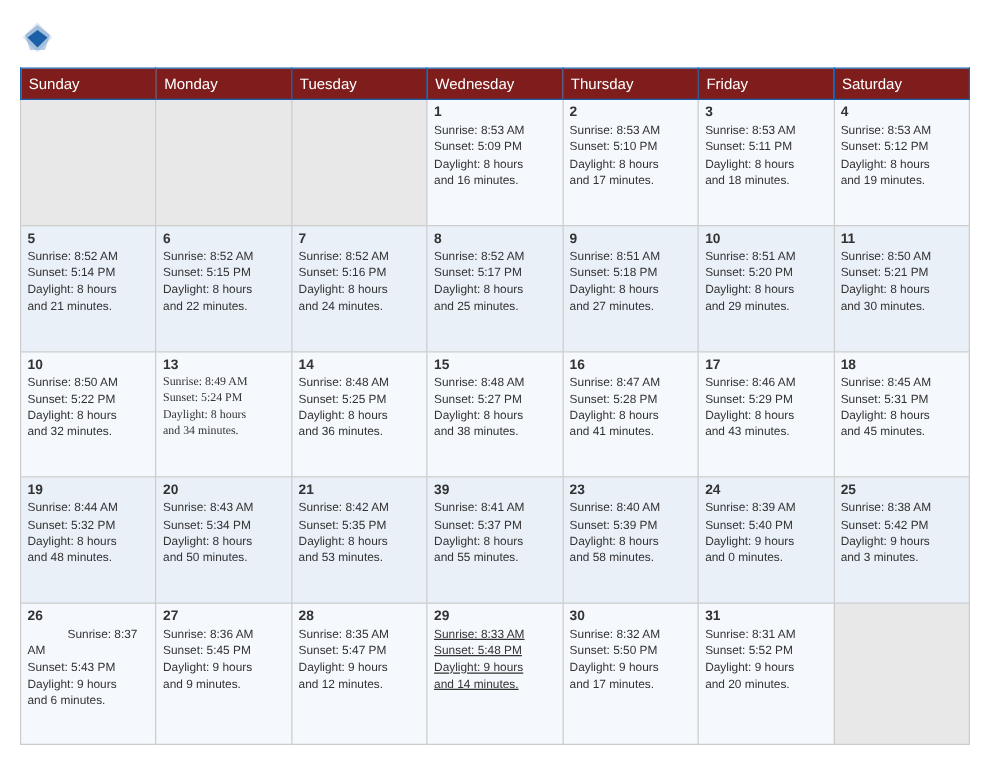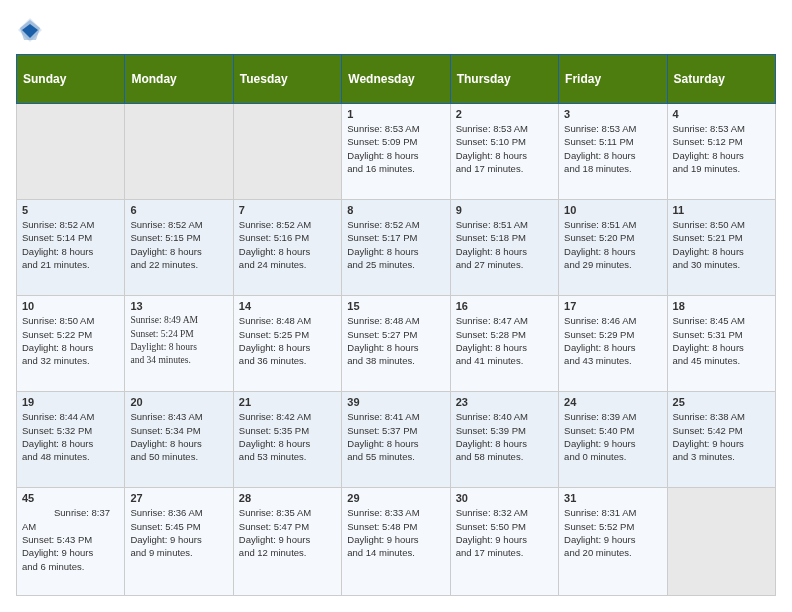--- a/index.html
+++ b/index.html
@@ -60,26 +60,26 @@
       color: #555;
     }
     .calendar {
       flex: 1;
       border: 1px solid #ccc;
       border-collapse: collapse;
       width: 100%;
       table-layout: fixed;
     }
     .calendar th {
-      background: #4d7c0f;
+      background: #7f1d1d;
       color: #fff;
       text-align: left;
-      padding: 17px 6px;
+      padding: 5px 6px;
       font-size: 12px;
-      font-weight: bold;
+      font-weight: normal;
       border: 1px solid #1a5fa8;
     }
     .calendar td {
       vertical-align: top;
       border: 1px solid #ccc;
       padding: 4px 5px;
       font-size: 9.5px;
       color: #333;
       height: 80px;
       background: #fff;
@@ -240,33 +240,33 @@
           <td><span class="day-num">24</span><span style="white-space: pre-line; line-height: 1.4;">Sunrise: 8:39 AM
 Sunset: 5:40 PM
 Daylight: 9 hours
 and 0 minutes.</span></td>
           <td><span class="day-num">25</span><span style="white-space: pre-line; line-height: 1.4;">Sunrise: 8:38 AM
 Sunset: 5:42 PM
 Daylight: 9 hours
 and 3 minutes.</span></td>
         </tr>
         <tr>
-          <td><span class="day-num">45</span><span style="white-space: pre-line; line-height: 1.4; margin-left: 32px;">Sunrise: 8:37 AM
+          <td><span class="day-num">26</span><span style="white-space: pre-line; line-height: 1.4; margin-left: 32px;">Sunrise: 8:37 AM
 Sunset: 5:43 PM
 Daylight: 9 hours
 and 6 minutes.</span></td>
           <td><span class="day-num">27</span><span style="white-space: pre-line; line-height: 1.4;">Sunrise: 8:36 AM
 Sunset: 5:45 PM
 Daylight: 9 hours
 and 9 minutes.</span></td>
           <td><span class="day-num">28</span><span style="white-space: pre-line; line-height: 1.4;">Sunrise: 8:35 AM
 Sunset: 5:47 PM
 Daylight: 9 hours
 and 12 minutes.</span></td>
-          <td><span class="day-num">29</span><span style="white-space: pre-line; line-height: 1.4;">Sunrise: 8:33 AM
+          <td><span class="day-num">29</span><span style="white-space: pre-line; line-height: 1.4; text-decoration: underline;">Sunrise: 8:33 AM
 Sunset: 5:48 PM
 Daylight: 9 hours
 and 14 minutes.</span></td>
           <td><span class="day-num">30</span><span style="white-space: pre-line; line-height: 1.4;">Sunrise: 8:32 AM
 Sunset: 5:50 PM
 Daylight: 9 hours
 and 17 minutes.</span></td>
           <td><span class="day-num">31</span><span style="white-space: pre-line; line-height: 1.4;">Sunrise: 8:31 AM
 Sunset: 5:52 PM
 Daylight: 9 hours

